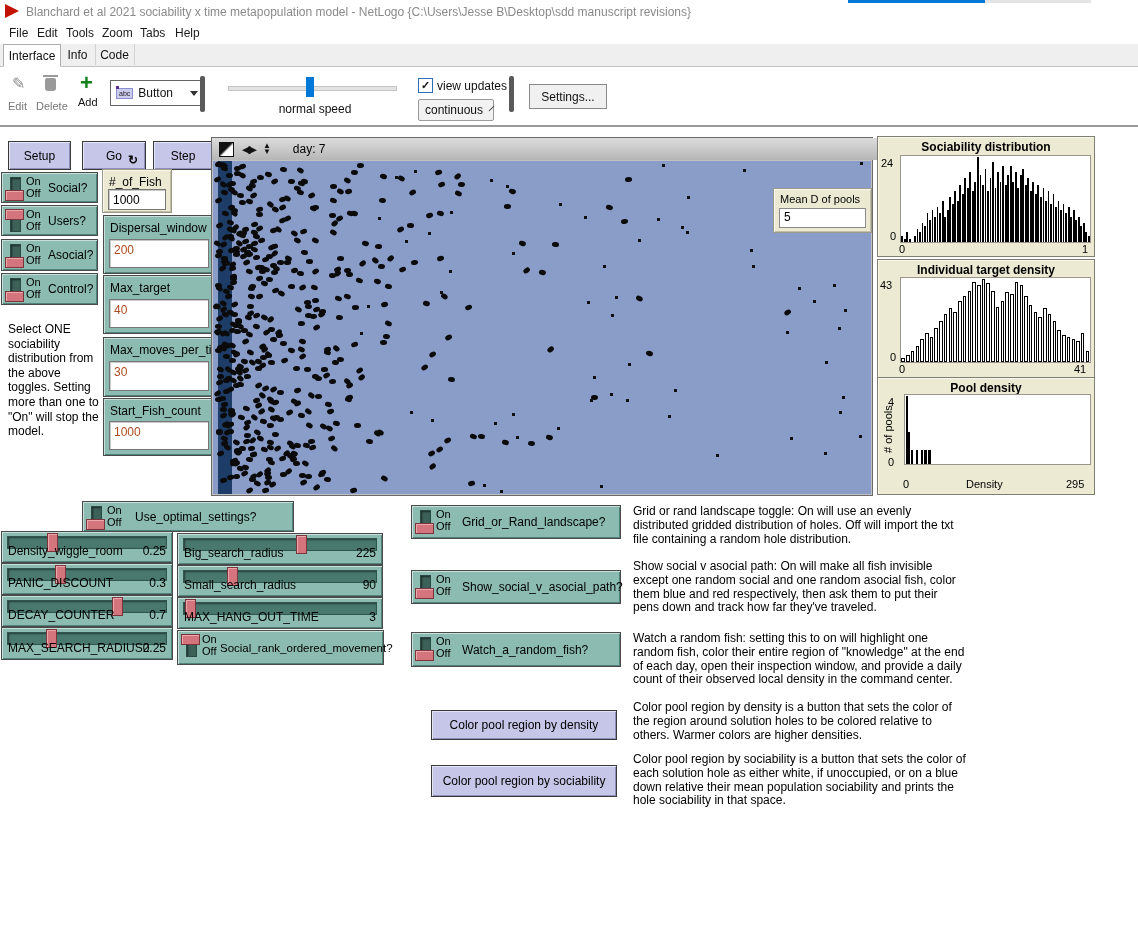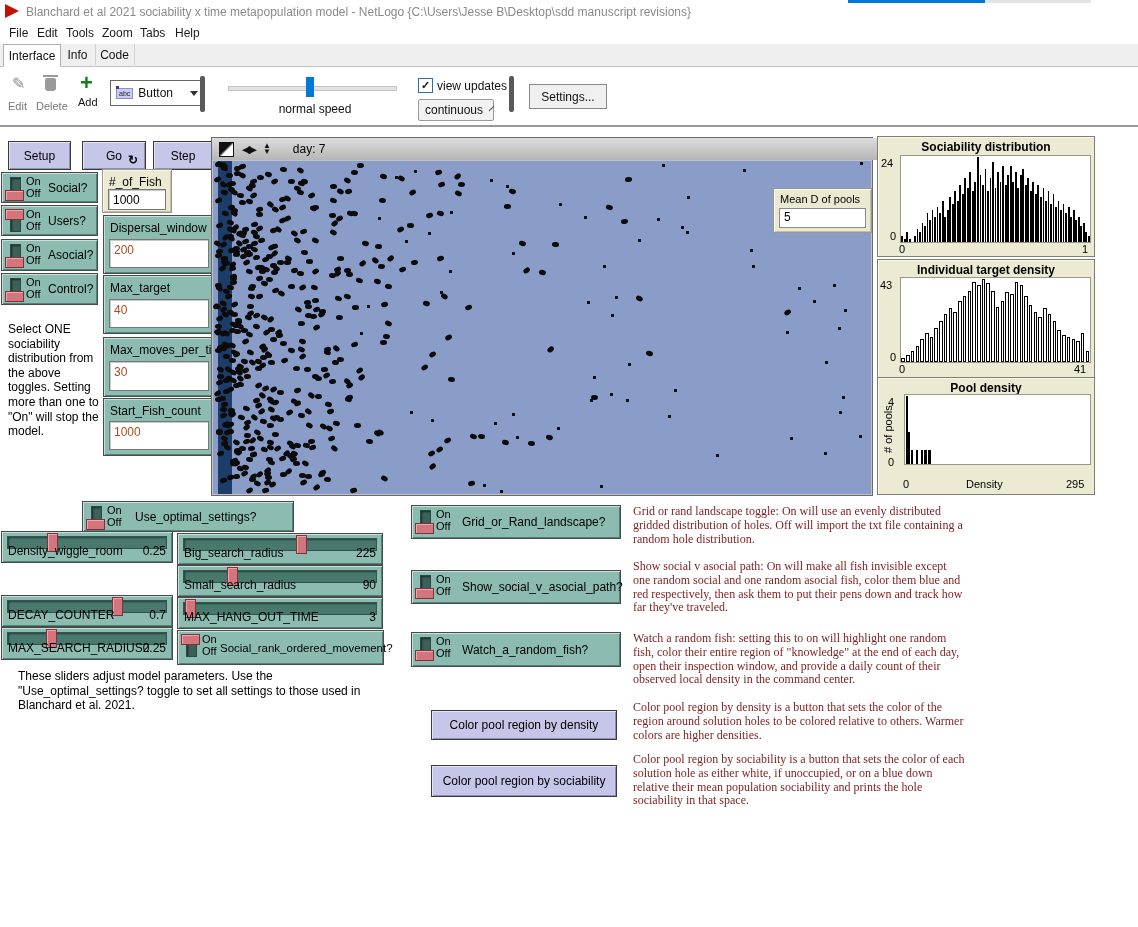--- a/index.html
+++ b/index.html
@@ -82,21 +82,21 @@
   .plot { background:#ecead3; border:1px solid #7e7e72; box-shadow: inset 1px 1px 0 #faf8ec; }
   .plot-title { position:absolute; left:0; top:3px; width:100%; text-align:center; font-size:12px; font-weight:bold; color:#000; }
   .plot-area { position:absolute; background:#fff; border:1px solid #9a978a; }
   .hist { position:absolute; left:0; top:0; width:100%; height:100%; }
   .hbar { position:absolute; display:block; bottom:0; background:#000; }
   .hbar.outline { background:#fff; border:1px solid #000; box-sizing:border-box; }
   .tick { position:absolute; font-size:11px; color:#000; white-space:nowrap; }
   .rot-label { position:absolute; font-size:11px; color:#000; transform:rotate(-90deg); transform-origin:left top; white-space:nowrap; }
 
   .note { position:absolute; font-size:12px; color:#000; line-height:14.6px; }
-  .para { position:absolute; font-size:12px; color:#7f1d1d; line-height:13.8px; width:333px;font-family:Liberation Serif, serif; }
+  .para { position:absolute; font-size:12px; color:#000000; line-height:13.8px; width:333px; }
 </style>
 </head>
 <body>
 
 <div class="screen">
 
   <div class="abs" style="left:5px;top:4px;">
       <div class="nl-arrow"></div>
     </div>
   <div class="abs title-text" style="left:26px;top:5px;">Blanchard et al 2021 sociability x time metapopulation model - NetLogo {C:\Users\Jesse B\Desktop\sdd manuscript revisions}</div>
@@ -925,20 +925,27 @@
     <span class="sw-name" style="left:52px;">Use_optimal_settings?</span>
   </div>
 
   <div class="abs teal" style="left:1px;top:531px;width:170px;height:30px;">
     <div class="sl-track">
         <span class="sl-knob" style="left: calc(28%);"></span>
       </div>
     <span class="sl-name">Density_wiggle_room</span>
     <span class="sl-value">0.25</span>
   </div>
+  <div class="abs teal" style="left:1px;top:563px;width:170px;height:30px;">
+    <div class="sl-track">
+        <span class="sl-knob" style="left: calc(33%);"></span>
+      </div>
+    <span class="sl-name">PANIC_DISCOUNT</span>
+    <span class="sl-value">0.3</span>
+  </div>
   <div class="abs teal" style="left:1px;top:595px;width:170px;height:30px;">
     <div class="sl-track">
         <span class="sl-knob" style="left: calc(69%);"></span>
       </div>
     <span class="sl-name">DECAY_COUNTER</span>
     <span class="sl-value">0.7</span>
   </div>
   <div class="abs teal" style="left:1px;top:627px;width:170px;height:31px;">
     <div class="sl-track">
         <span class="sl-knob" style="left: calc(27%);"></span>
@@ -969,21 +976,20 @@
     <span class="sl-value">3</span>
   </div>
   <div class="abs teal sw-state-on" style="left:177px;top:630px;width:205px;height:33px;">
     <span class="sw-track"></span>
       <span class="sw-knob"></span>
     <span class="sw-on-label">On</span>
     <span class="sw-off-label">Off</span>
     <span class="sw-name" style="left:42px;font-size:11.5px;">Social_rank_ordered_movement?</span>
   </div>
 
-  <div class="abs note" style="left:18px;top:669px;width:372px;">These sliders adjust model parameters. Use the "Use_optimal_settings? toggle to set all settings to those used in Blanchard et al. 2021.</div>
 
   <div class="abs teal sw-state-off" style="left:411px;top:505px;width:208px;height:32px;">
     <span class="sw-track"></span>
       <span class="sw-knob"></span>
     <span class="sw-on-label">On</span>
     <span class="sw-off-label">Off</span>
     <span class="sw-name" style="left:50px;">Grid_or_Rand_landscape?</span>
   </div>
   <div class="abs teal sw-state-off" style="left:411px;top:570px;width:208px;height:32px;">
     <span class="sw-track"></span>

